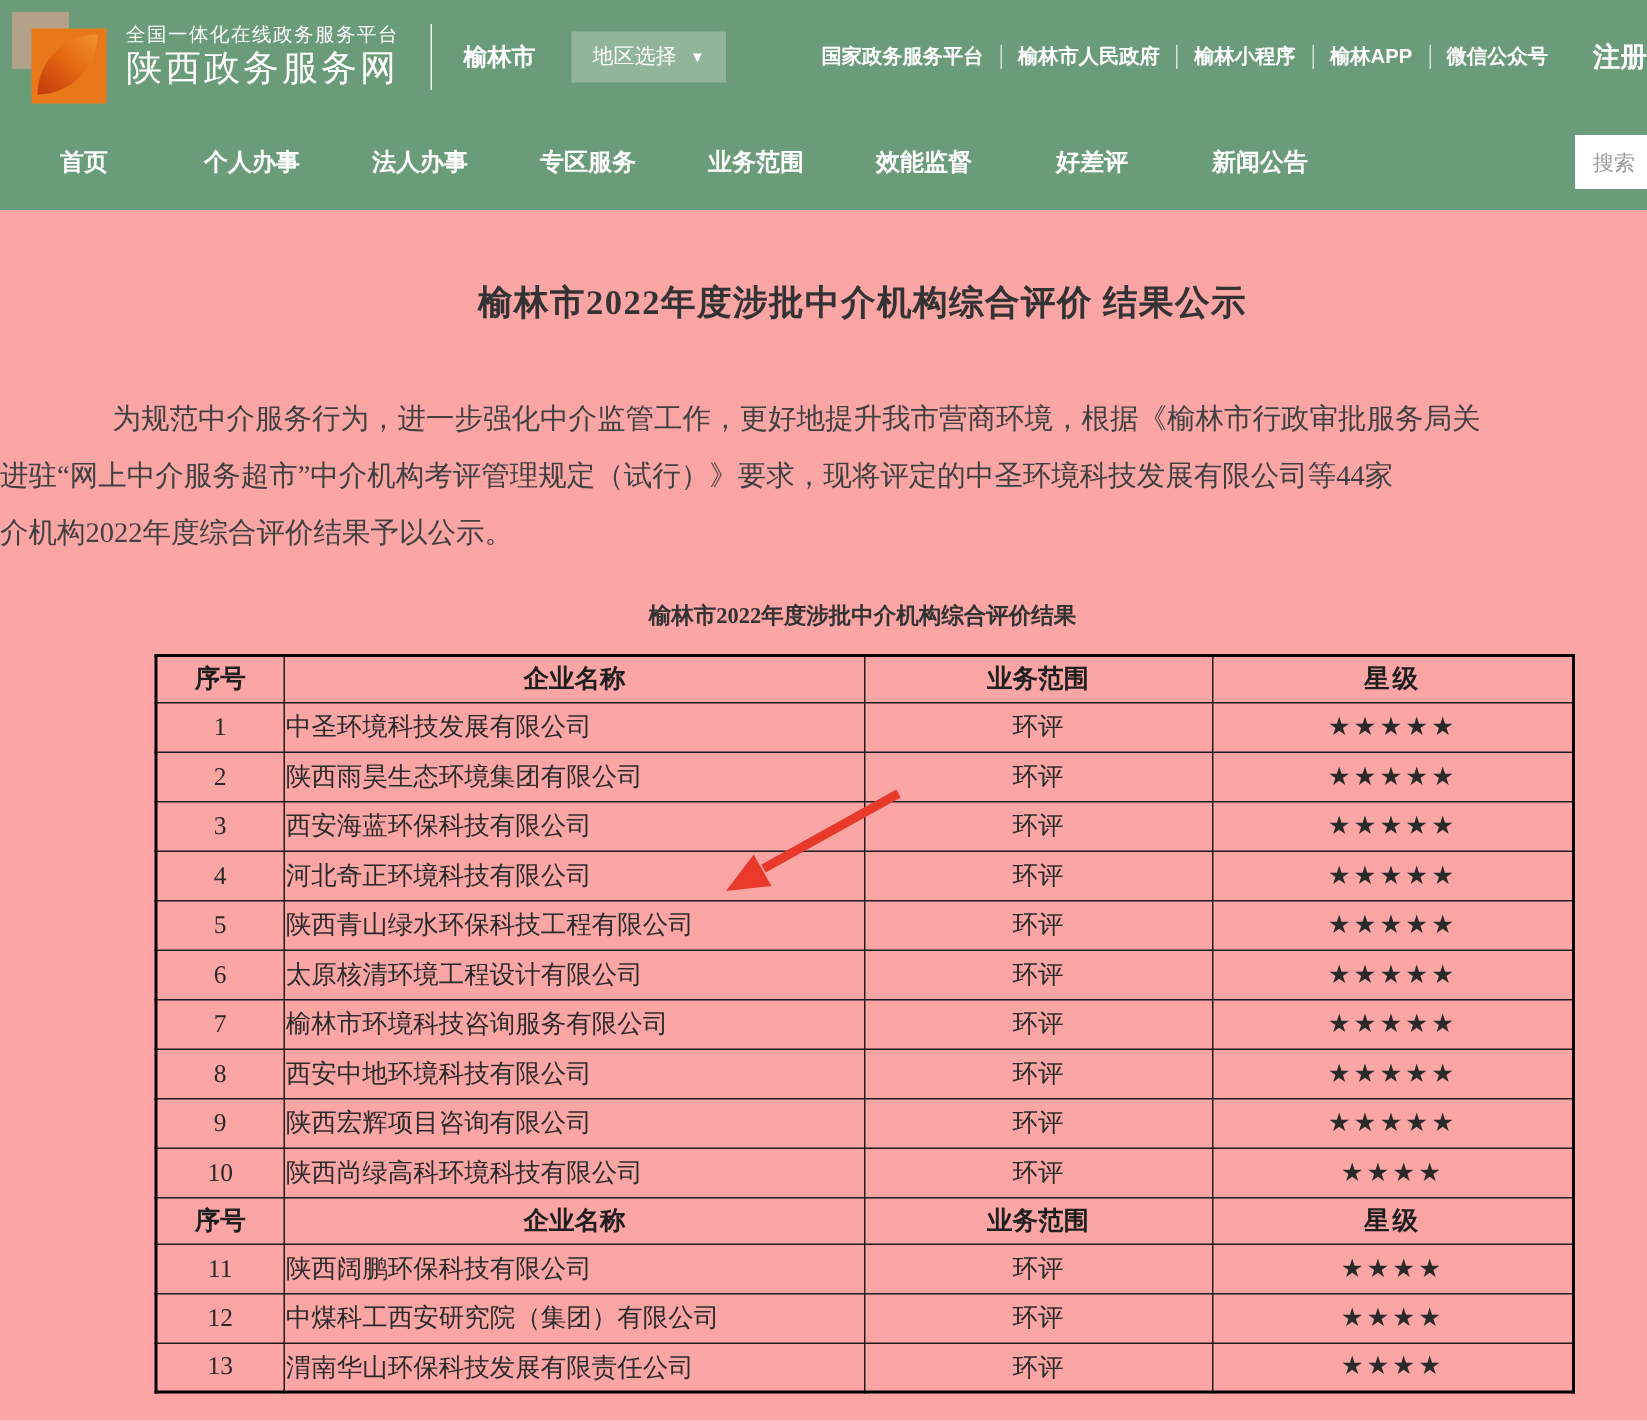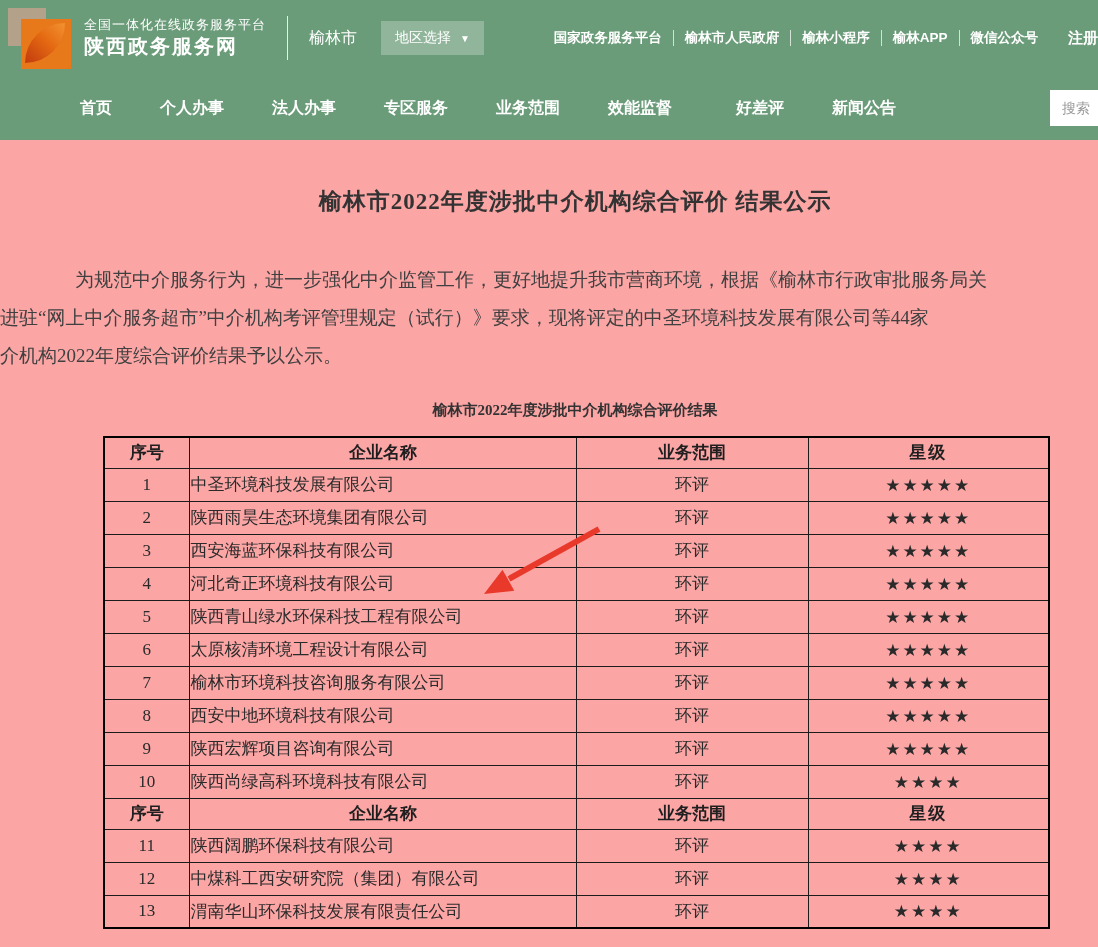--- a/index.html
+++ b/index.html
@@ -9,37 +9,37 @@
   
   .topbar { height:76px; background:#6b9c79; display:flex; align-items:center; position:relative; }
   .logo { position:relative; width:64px; height:64px; margin:6px 12px 6px 8px; flex:0 0 auto; }
   .logo-tan { position:absolute; left:0; top:2px; width:38px; height:38px; background:#b4a189; }
   .logo-orange { position:absolute; left:13px; top:13px; width:50px; height:50px; background:#e8791b; }
   .logo-leaf { position:absolute; left:17px; top:17px; width:40px; height:40px;
                background:linear-gradient(45deg,#c23a0e 0%,#e56a12 55%,#f29230 100%);
                border-radius:100% 0 100% 0; }
   .brand { color:#fff; line-height:1.25; }
   .brand-small { font-size:13px; letter-spacing:1px; }
-  .brand-large { font-size:20px; letter-spacing:2px; font-weight:700; }
+  .brand-large { font-size:24px; letter-spacing:2px; font-weight:400; }
   .vdiv { width:1px; height:44px; background:rgba(255,255,255,.85); margin:0 21px; }
-  .city { color:#fff; font-size:16px; font-weight:normal; margin-right:24px; cursor:pointer; }
+  .city { color:#fff; font-size:16px; font-weight:bold; margin-right:24px; cursor:pointer; }
   .region-btn { background:rgba(255,255,255,.25); border:none; color:#fff; font-size:14px;
                 padding:8px 14px; display:flex; align-items:center; gap:9px; cursor:pointer;
                 font-family:Liberation Serif, serif; }
   .caret { font-size:10px; }
   .spacer { flex:1; }
   .top-links { display:flex; align-items:center; }
   .tl-link { color:#fff; font-size:13.5px; font-weight:bold; text-decoration:none; white-space:nowrap; cursor:pointer; }
   .tl-div { width:1px; height:16px; background:rgba(255,255,255,.7); margin:0 11px; }
-  .register { color:#fff; font-size:15px; font-weight:bold; margin-left:30px; white-space:nowrap;
+  .register { color:#fff; font-size:18px; font-weight:bold; margin-left:30px; white-space:nowrap;
               text-decoration:none; cursor:pointer; }
 
   
   .mainnav { height:64px; background:#6b9c79; display:flex; align-items:center; position:relative; }
-  .nav-item { width:112px; text-align:right; color:#fff; font-size:16px; font-weight:bold;
+  .nav-item { width:112px; text-align:center; color:#fff; font-size:16px; font-weight:bold;
               text-decoration:none; cursor:pointer; white-space:nowrap; }
   .searchbox { position:absolute; left:1050px; top:14px; width:110px; height:36px; background:#fff;
                display:flex; align-items:center; }
   .searchbox input { border:none; outline:none; width:90px; margin-left:12px; font-size:14px;
                      color:#666; font-family:inherit; }
   .searchbox input::placeholder { color:#9a9a9a; }
 
   
   .content { width:1150px; font-family:"Liberation Serif","DejaVu Serif",serif; color:#333; }
   .doc-title { text-align:center; font-size:23px; font-weight:bold; color:#333; margin-top:46px;

